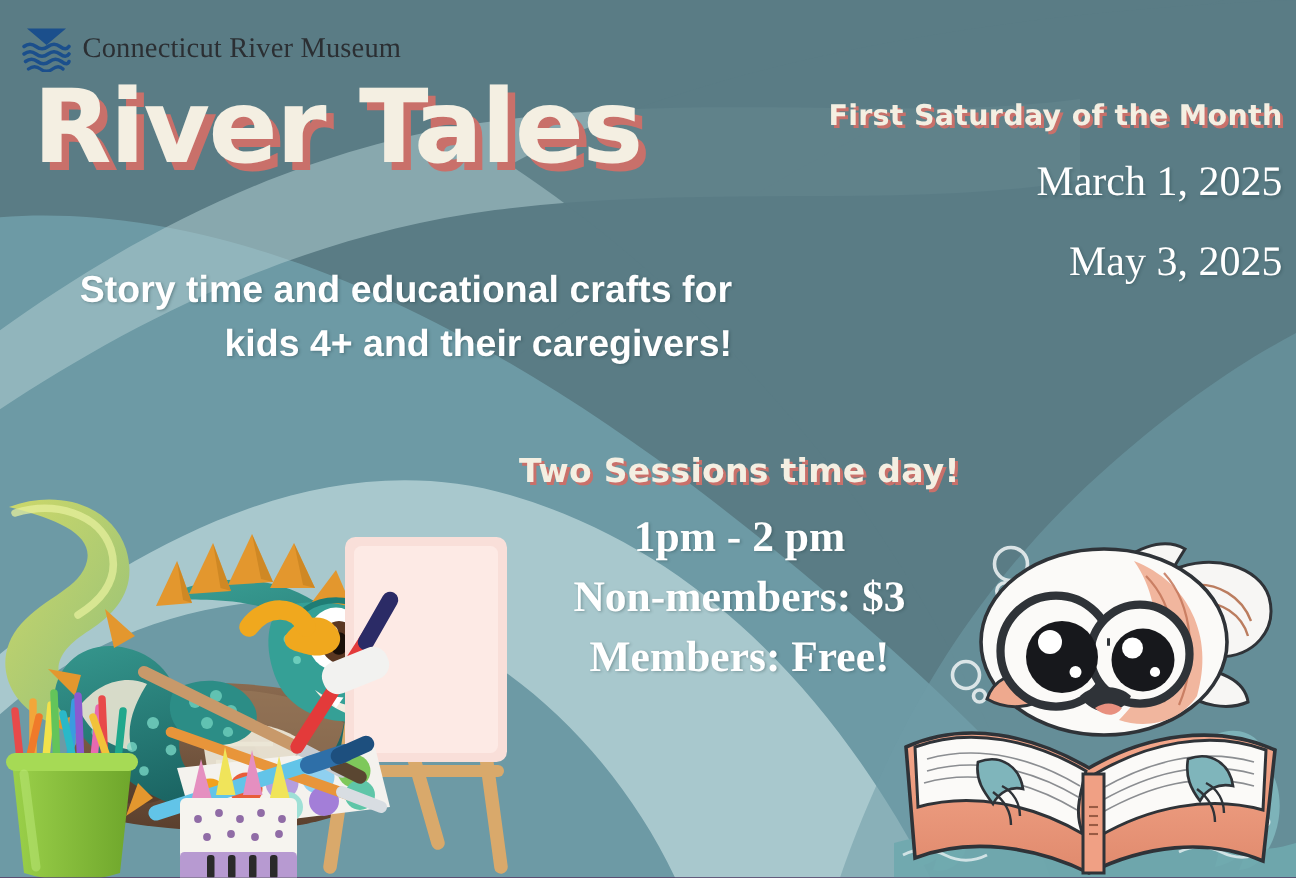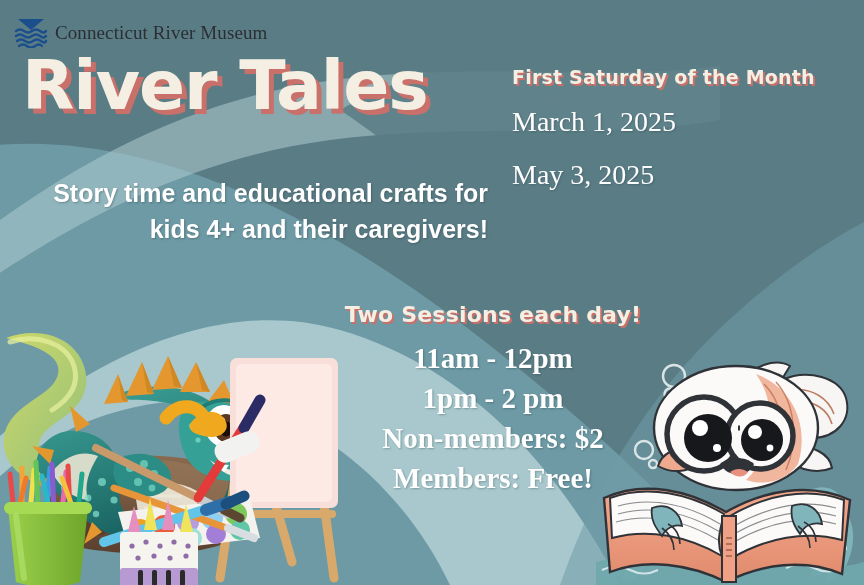--- a/index.html
+++ b/index.html
@@ -45,21 +45,21 @@
     text-align:right;
     font-family:Liberation Sans, sans-serif;
     font-weight:700;
     font-size:25px;line-height:1.42;
     color:#ffffff;
     text-shadow:1px 1px 2px rgba(30,55,60,.35);
   }
 
   
   .dates-block{
-    position:absolute;left:512px;top:66px;width:320px;text-align:left;
+    position:absolute;left:535px;top:66px;width:320px;text-align:right;
   }
   .accent-head{
     font-family:"DejaVu Sans",sans-serif;
     font-weight:700;
     font-size:19px;
     letter-spacing:.2px;
     color:#f4efe2;
     text-shadow:2px 2px 0 #c9706a;
     margin-bottom:12px;
     white-space:nowrap;
@@ -130,24 +130,23 @@
     <div>kids 4+ and their caregivers!</div>
   </div>
 
   <div class="dates-block">
     <div class="accent-head">First Saturday of the Month</div>
     <div class="date-line">March 1, 2025</div>
     <div class="date-line">May 3, 2025</div>
   </div>
 
   <div class="sessions-block">
-    <div class="accent-head">Two Sessions each day!</div>
-    <div class="session-line">11am - 12pm</div>
+    <div class="accent-head">Two Sessions time day!</div>
     <div class="session-line">1pm - 2 pm</div>
-    <div class="session-line">Non-members: $2</div>
+    <div class="session-line">Non-members: $3</div>
     <div class="session-line">Members: Free!</div>
   </div>
 
   <div class="art" id="art-dragon">
     <svg width="390" height="290" viewBox="0 0 390 290" xmlns="http://www.w3.org/2000/svg">
       <defs>
         <linearGradient id="tailG" x1="0" y1="0" x2="1" y2="1">
           <stop offset="0" stop-color="#cdd86a"></stop>
             <stop offset="1" stop-color="#8fbe7a"></stop>
         </linearGradient>

